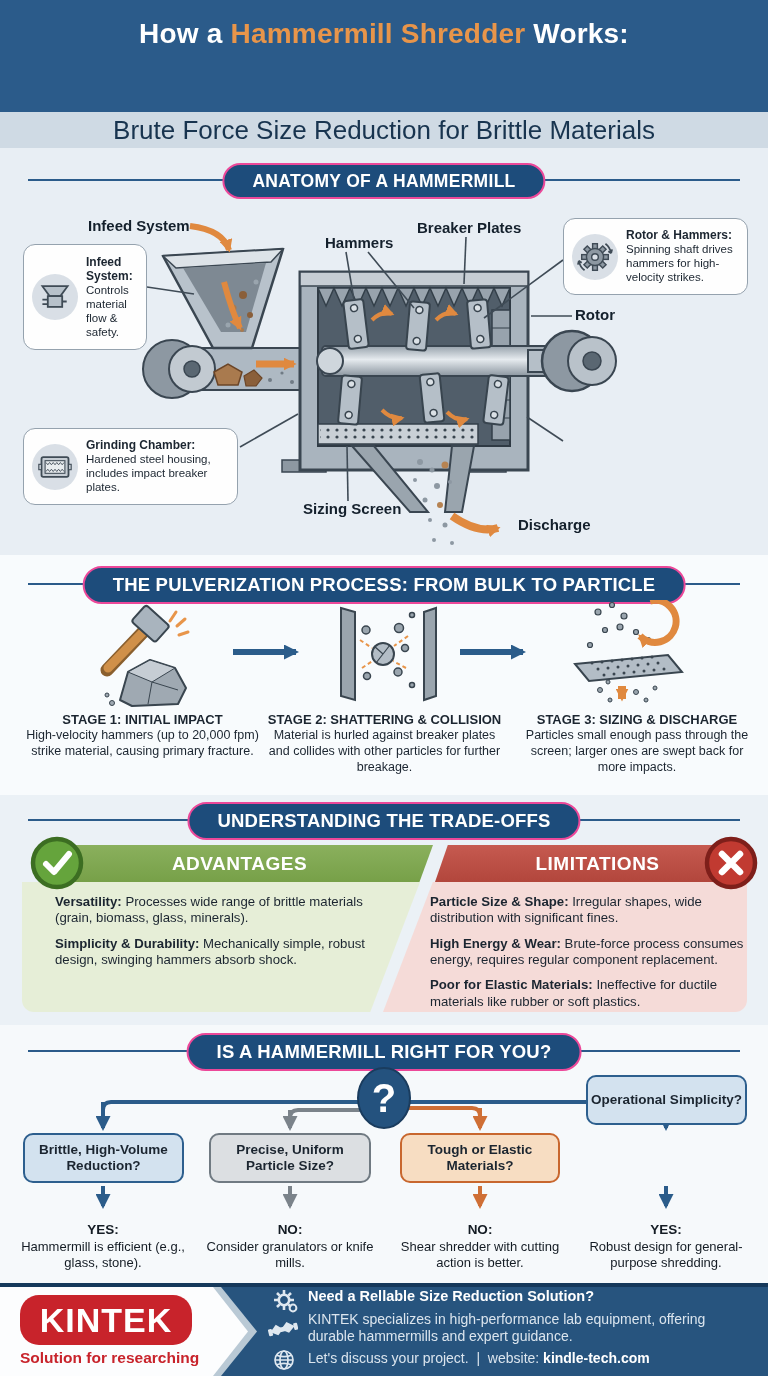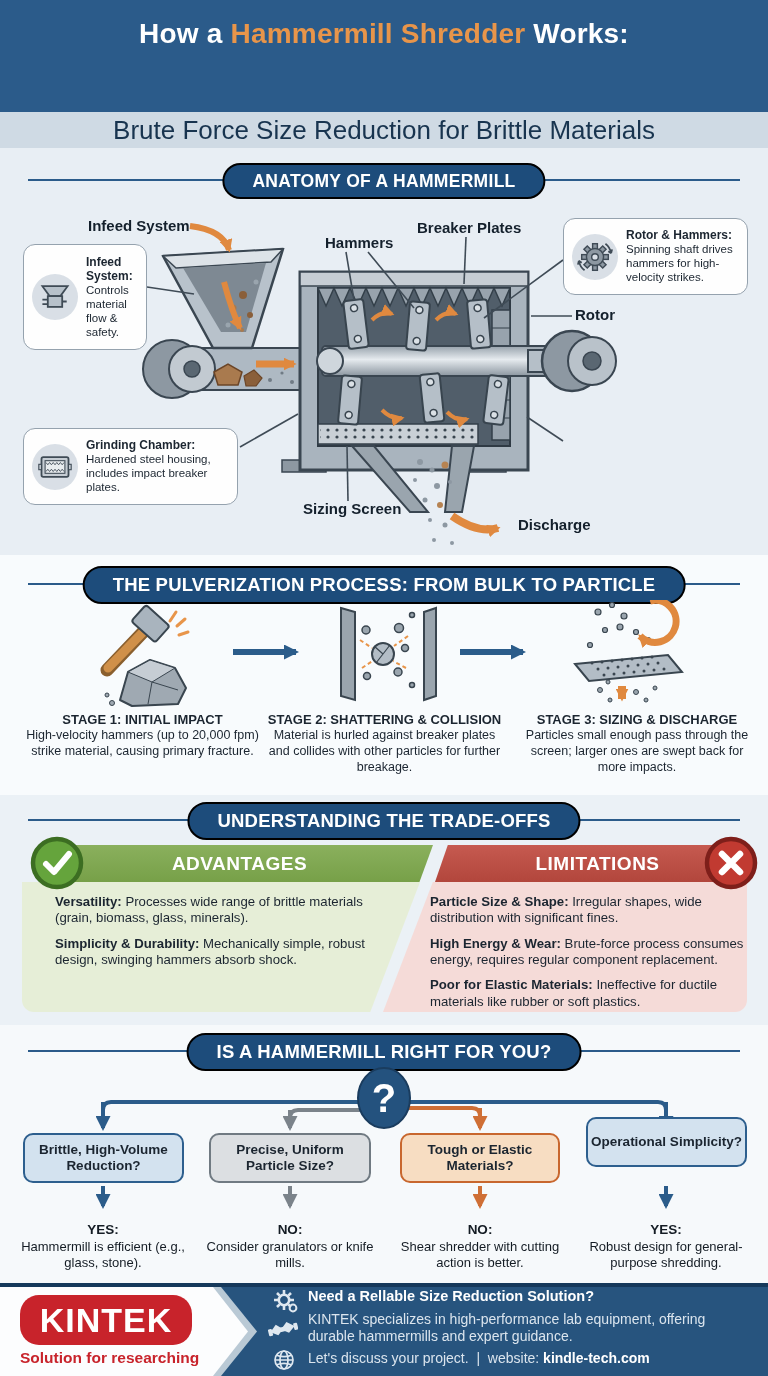--- a/index.html
+++ b/index.html
@@ -16,21 +16,21 @@
          font-size:26px;text-align:center;line-height:36px;}
 
   
   .bg-anatomy{left:0;top:148px;width:768px;height:407px;background:#e8eef4;}
   .bg-process{left:0;top:555px;width:768px;height:240px;background:#f8fbfd;}
   .bg-trade{left:0;top:795px;width:768px;height:230px;background:#ebf1f6;}
   .bg-decision{left:0;top:1025px;width:768px;height:258px;background:#f6f9fb;}
 
   
   .rule{height:2px;background:#2b5b8a;left:28px;right:28px;}
-  .pill{left:50%;transform:translateX(-50%);background:#1d4c7b;border:2px solid #000000;border-radius:19px;
+  .pill{left:50%;transform:translateX(-50%);background:#1d4c7b;border:2px solid #ec4899;border-radius:19px;
         color:#ffffff;font-weight:bold;white-space:nowrap;text-align:center;padding:0 28px;}
   .pill-sm{height:32px;line-height:32px;font-size:17.5px;letter-spacing:0.3px;}
   .pill-lg{height:34px;line-height:34px;font-size:18.5px;letter-spacing:0.2px;}
 
   
   .mlabel{font-size:14.5px;font-weight:bold;color:#14202c;white-space:nowrap;}
   .callout{background:#fefefe;border:1.5px solid #95a2ae;border-radius:12px;display:flex;align-items:center;gap:8px;padding:8px;box-sizing:border-box;}
   .co-icon{flex:0 0 auto;width:46px;height:46px;border-radius:50%;background:#d9dfe6;display:flex;align-items:center;justify-content:center;}
   .co-text{font-size:11.5px;color:#1b2530;line-height:1.2;}
   .co-text b{font-size:12px;}
@@ -476,21 +476,21 @@
     <text x="384" y="1112" text-anchor="middle" font-size="40" font-weight="bold" fill="#ffffff">?</text>
     <path d="M103,1186 L103,1206" stroke="#2b5c8a" stroke-width="4" marker-end="url(#m-blue)"></path>
     <path d="M290,1186 L290,1206" stroke="#7b838a" stroke-width="4" marker-end="url(#m-gray)"></path>
     <path d="M480,1186 L480,1206" stroke="#cf6f35" stroke-width="4" marker-end="url(#m-orl)"></path>
     <path d="M666,1186 L666,1206" stroke="#2b5c8a" stroke-width="4" marker-end="url(#m-blue)"></path>
   </svg>
 
   <div class="abs dbox db-blue" style="left:23px;top:1133px;width:161px;height:50px">Brittle, High-Volume Reduction?</div>
   <div class="abs dbox db-gray" style="left:209px;top:1133px;width:162px;height:50px">Precise, Uniform Particle Size?</div>
   <div class="abs dbox db-orange" style="left:400px;top:1133px;width:160px;height:50px">Tough or Elastic Materials?</div>
-  <div class="abs dbox db-blue" style="left:586px;top:1117px;width:161px;height:50px">Operational Simplicity?</div>
+  <div class="abs dbox db-blue" style="left:586px;top:1075px;width:161px;height:50px">Operational Simplicity?</div>
 
   <div class="abs answer" style="left:13px;top:1221px;width:180px">
     <b>YES:</b>
     <span>Hammermill is efficient (e.g., glass, stone).</span>
   </div>
   <div class="abs answer" style="left:200px;top:1221px;width:180px">
     <b>NO:</b>
     <span>Consider granulators or knife mills.</span>
   </div>
   <div class="abs answer" style="left:390px;top:1221px;width:180px">

